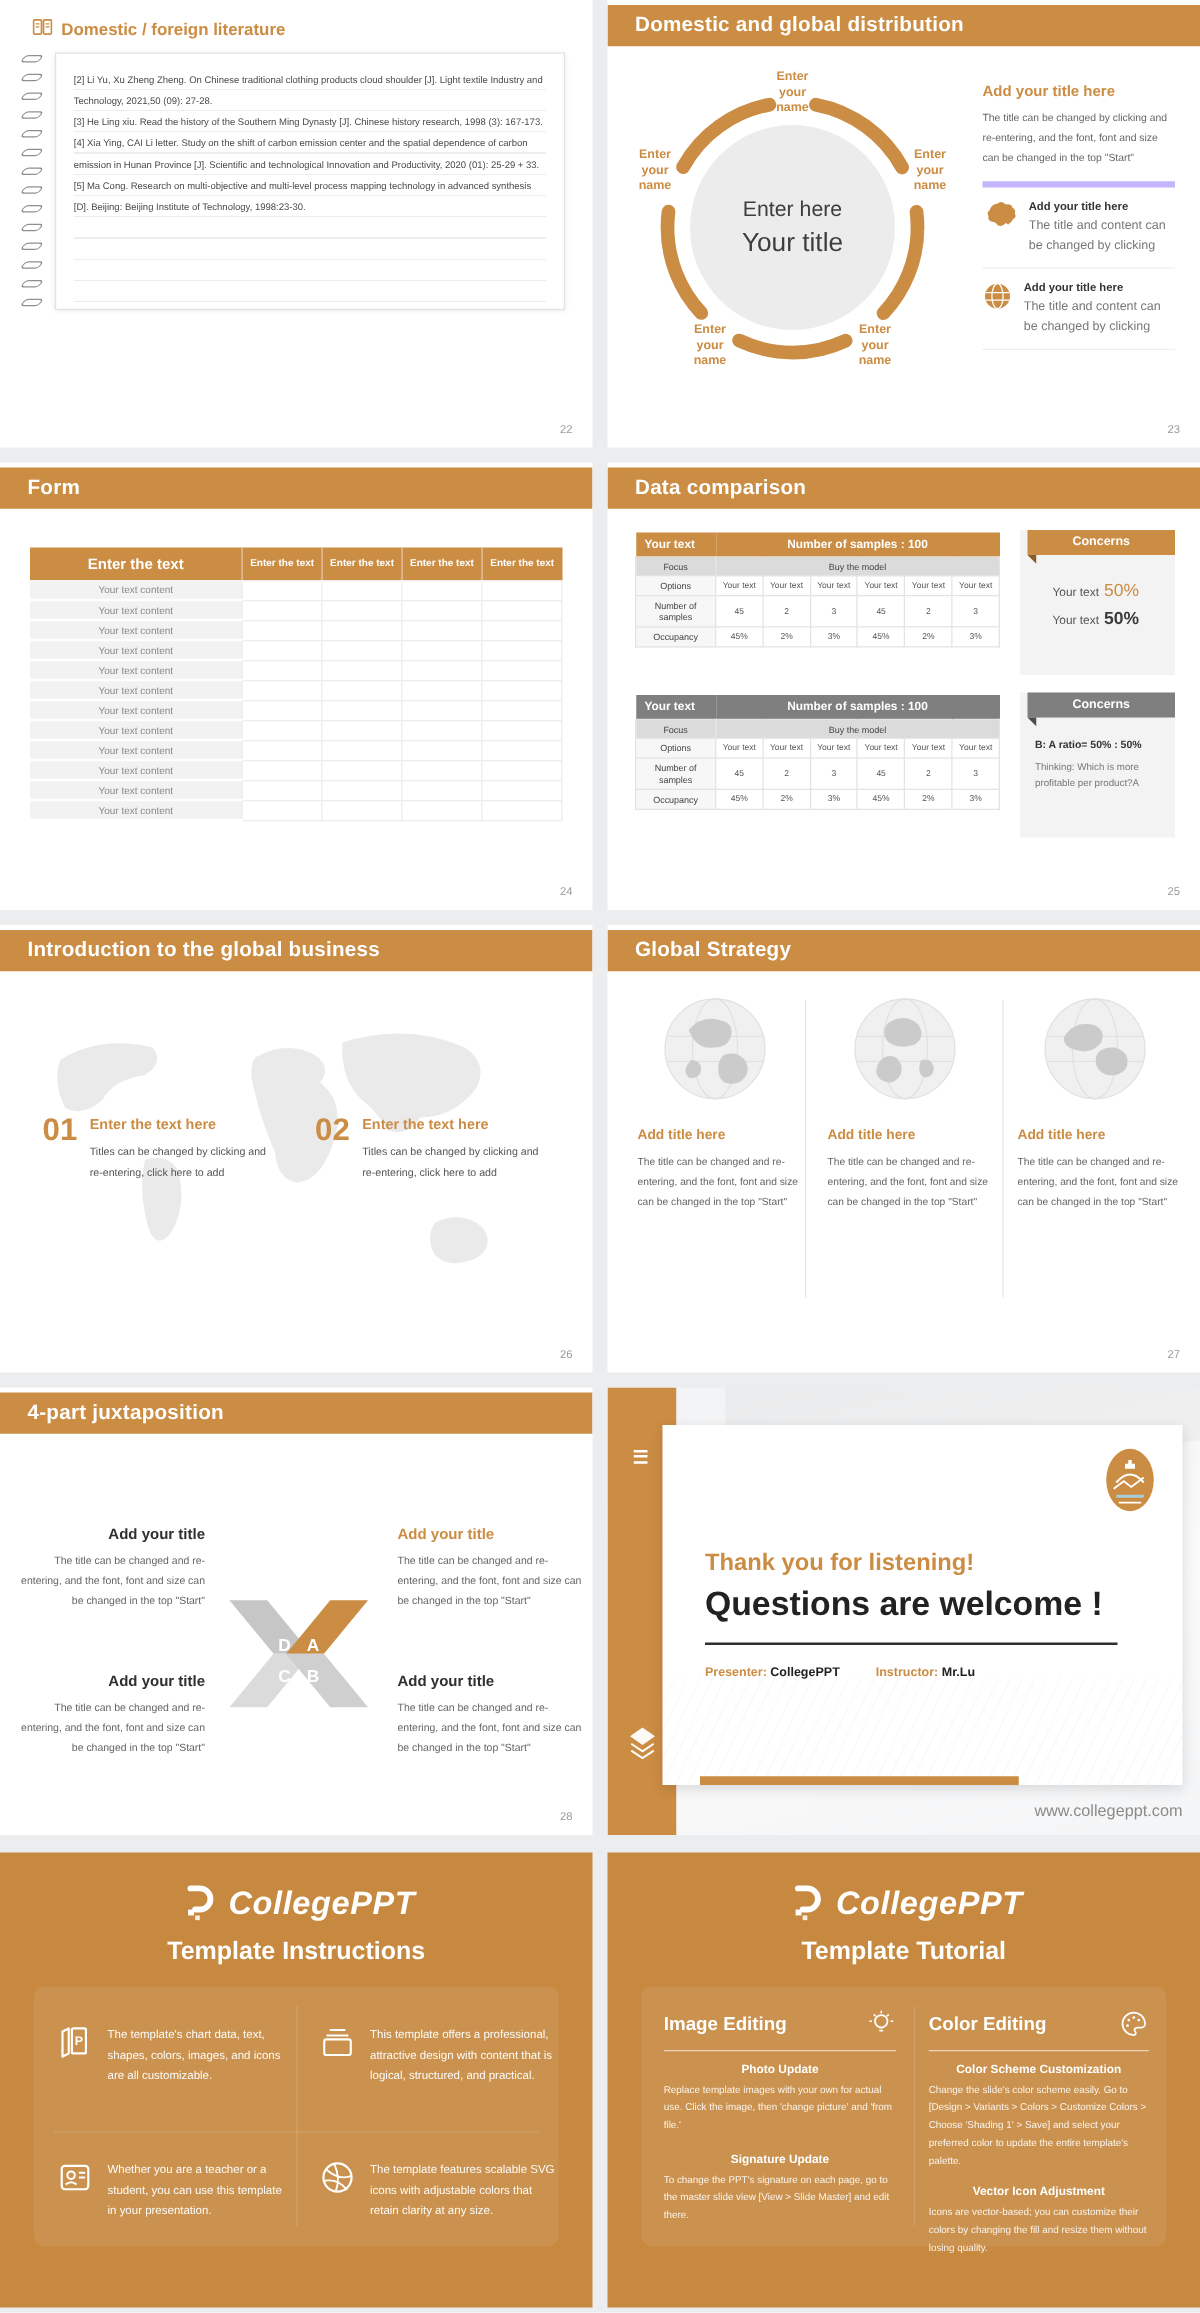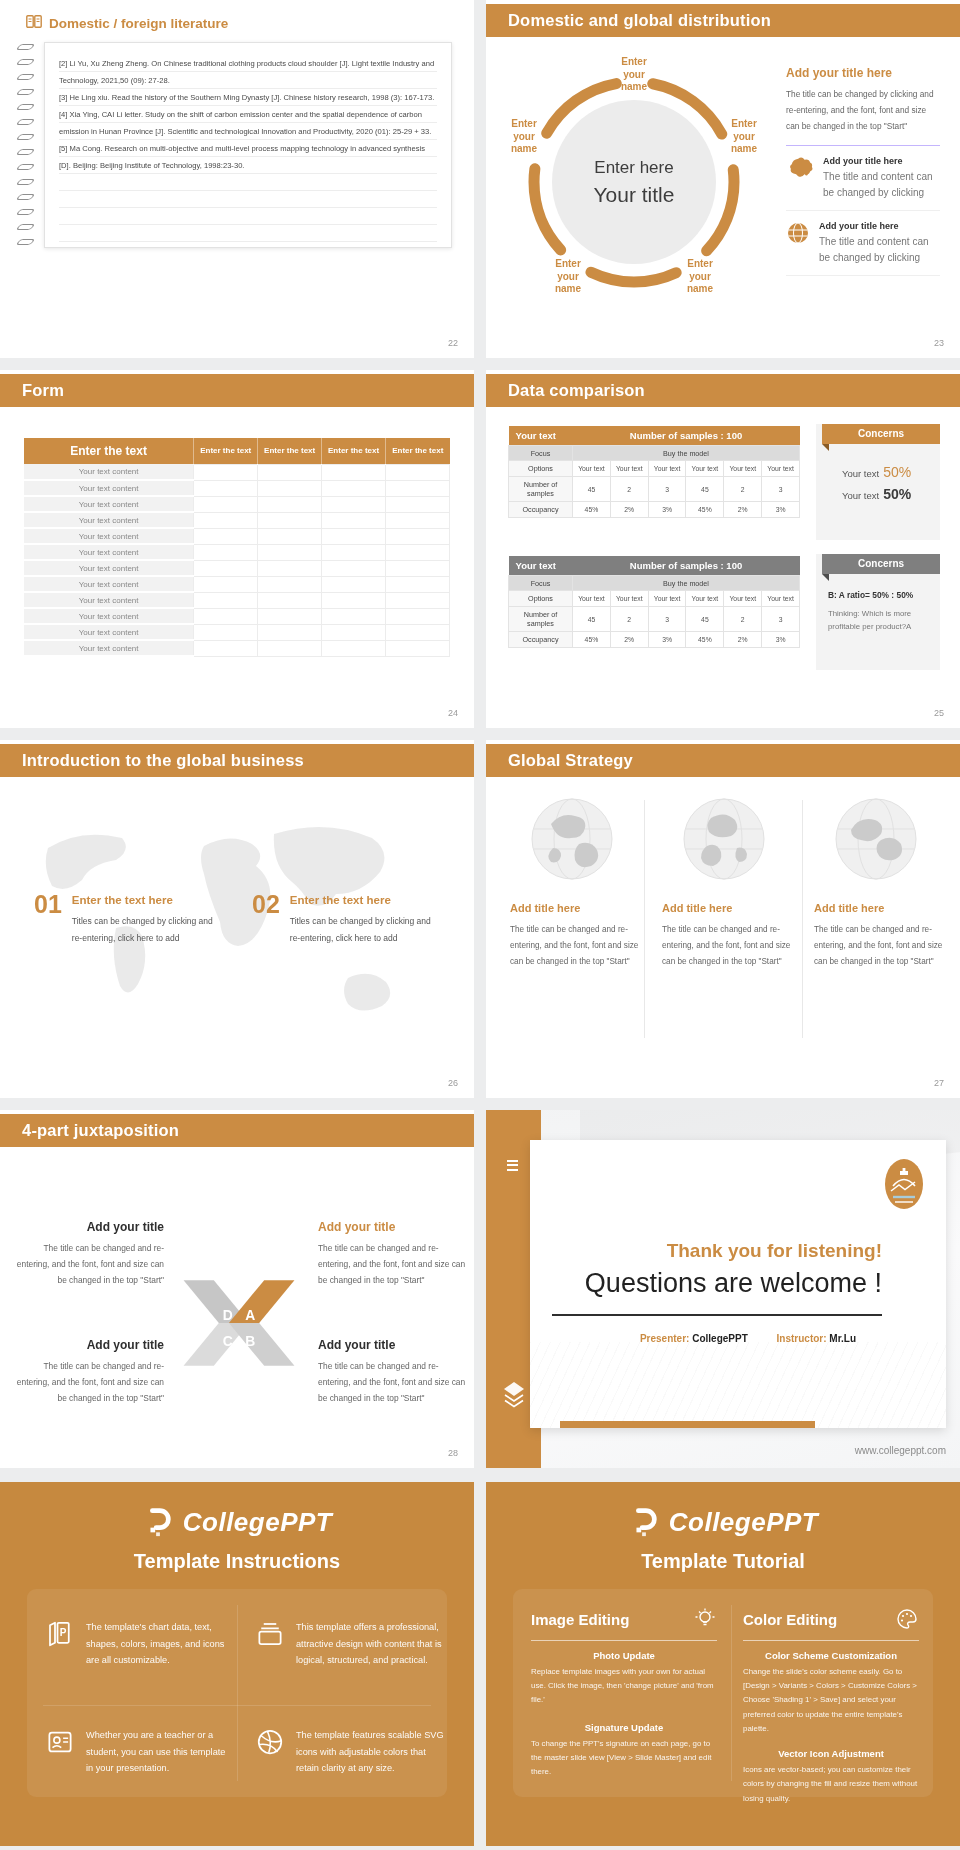--- a/index.html
+++ b/index.html
@@ -19,21 +19,21 @@
   .refs-box{ border:1px solid #e2e2e2; box-shadow:0 1px 4px rgba(0,0,0,.10); padding:12px 14px 4px; height:206px; font-size:7.6px; color:#4a4a4a; line-height:17px; background-image:repeating-linear-gradient(to bottom, transparent 0 16px, #ededed 16px 17px); background-origin:content-box; background-clip:content-box; }
   .ref{ margin:0; }
 
   
   .diagram{ position:absolute; left:28px; top:62px; width:240px; height:240px; }
   .ctr{ position:absolute; left:38px; top:38px; width:164px; height:164px; border-radius:50%; background:#ECECEC; display:flex; flex-direction:column; align-items:center; justify-content:center; gap:5px; color:#3d3d3d; }
   .ctr .l1{ font-size:17px; } .ctr .l2{ font-size:21px; }
   .node{ position:absolute; width:48px; text-align:center; color:var(--acc); font-weight:bold; font-size:10px; line-height:1.25; }
   .rcol{ position:absolute; left:300px; top:66px; width:154px; }
   .rc-title{ color:var(--acc); font-weight:bold; font-size:12px; margin-bottom:7px; }
-  .rc-body{ font-size:8.3px; color:#666; line-height:1.9; padding-bottom:11px; border-bottom:1px solid #c4b5fd; }
+  .rc-body{ font-size:8.3px; color:#666; line-height:1.9; padding-bottom:11px; border-bottom:5px solid #c4b5fd; }
   .rc-item{ display:flex; gap:9px; padding:10px 0 9px; border-bottom:1px solid #efefef; align-items:flex-start; }
   .rci-title{ font-weight:bold; font-size:9px; color:#333; margin-bottom:3px; }
   .rci-body{ font-size:10px; color:#777; line-height:1.6; }
 
   
   .ftable{ position:absolute; left:24px; top:68px; width:426px; border-collapse:collapse; }
   .ftable th{ background:var(--acc); color:#fff; padding:6px 2px; }
   .ftable th.c1{ font-size:12px; }
   .ftable th.cn{ font-size:8px; border-left:1px solid rgba(255,255,255,.4); }
   .ftable td{ height:16px; font-size:8px; color:#8a8a8a; text-align:center; }
@@ -94,29 +94,29 @@
   
   .ty{ background:linear-gradient(165deg,#F2F3F4 0%, #FAFAFB 55%, #F4F5F6 100%); }
   .ty-stripe{ position:absolute; right:-40px; top:-30px; width:420px; height:90px; background:rgba(0,0,0,.03); transform:skewY(-6deg); }
   .ty-side{ position:absolute; left:0; top:0; width:55px; height:100%; background:var(--acc); }
   .ty-burger{ position:absolute; left:21px; top:50px; }
   .ty-burger i{ display:block; width:11px; height:1.8px; background:#fff; margin-bottom:2.6px; }
   .ty-dstack{ position:absolute; left:16px; bottom:58px; }
   .ty-card{ position:absolute; left:44px; top:30px; right:14px; bottom:40px; background:#fff; box-shadow:0 3px 10px rgba(0,0,0,.13); }
   .ty-mesh{ position:absolute; left:0; right:0; bottom:0; height:86px; background:repeating-linear-gradient(115deg, rgba(0,0,0,.022) 0 1px, transparent 1px 9px); }
   .ty-logo{ position:absolute; right:22px; top:18px; }
-  .ty-content{ position:absolute; left:22px; top:100px;text-align:right; }
+  .ty-content{ position:absolute; left:34px; top:100px; }
   .ty-l1{ color:var(--acc); font-weight:bold; font-size:19px; margin-bottom:6px; }
-  .ty-l2{ color:#222; font-weight:normal; font-size:27px; }
+  .ty-l2{ color:#222; font-weight:bold; font-size:27px; }
   .ty-div{ width:330px; height:2px; background:#2f2f2f; margin:15px 0 17px; }
   .ty-pres{ font-size:10px; font-weight:bold; }
   .ty-pres .lab{ color:var(--acc); }
   .ty-pres .nm{ color:#222; margin-right:26px; }
   .ty-bar{ position:absolute; left:30px; bottom:0; width:255px; height:7px; background:var(--acc); }
-  .ty-site{ position:absolute; right:14px; bottom:12px; font-size:10px; color:#8b8b8b; }
+  .ty-site{ position:absolute; right:14px; bottom:12px; font-size:13px; color:#8b8b8b; }
 
   
   .panel{ position:absolute; top:1482px; width:474px; height:364px; background:#C6893F; color:#fff; }
   .p-logo{ display:flex; justify-content:center; align-items:center; gap:9px; padding-top:24px; }
   .p-brand{ font-size:26px; font-weight:bold; font-style:italic; letter-spacing:.5px; }
   .p-head{ text-align:center; font-size:20px; font-weight:bold; margin-top:12px; }
   .p-card{ position:relative; margin:16px auto 0; width:420px; height:208px; background:rgba(255,255,255,.08); border-radius:9px; }
   .p-card .hdiv{ position:absolute; left:16px; right:16px; top:116px; height:1px; background:rgba(255,255,255,.14); }
   .p-card .vdiv{ position:absolute; top:16px; bottom:16px; left:210px; width:1px; background:rgba(255,255,255,.14); }
   .pi{ position:absolute; display:flex; gap:11px; width:192px; }

